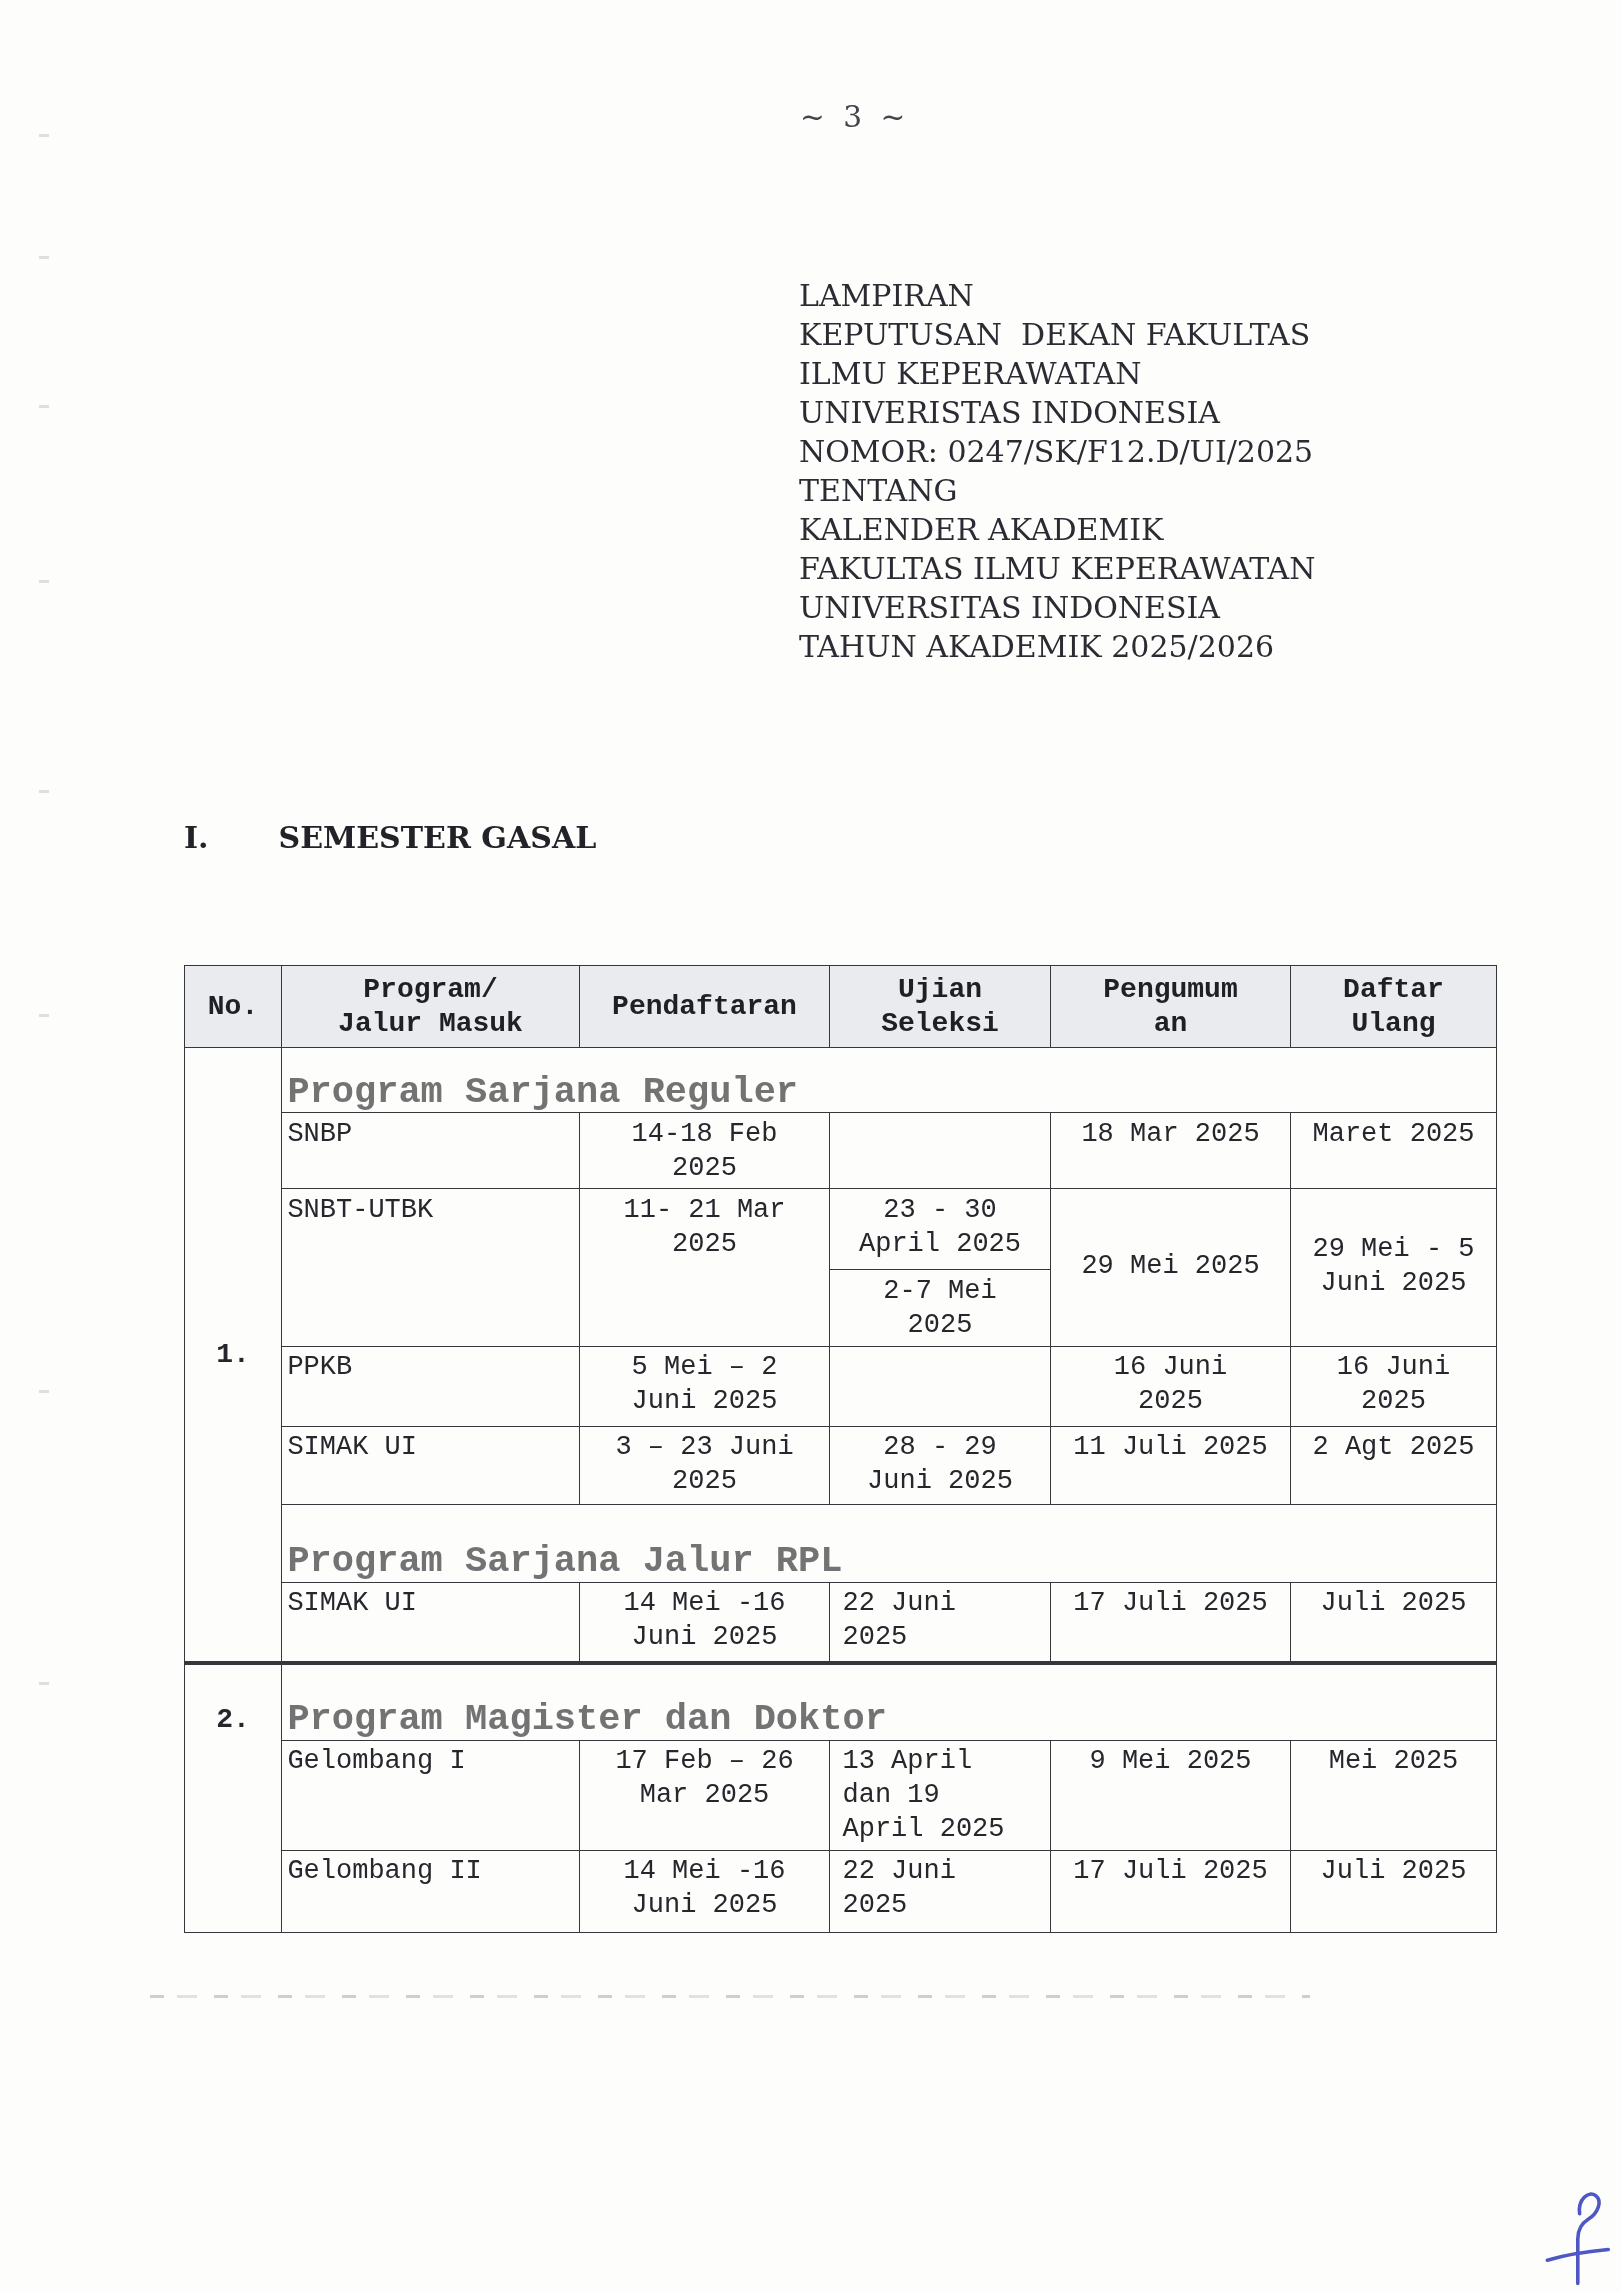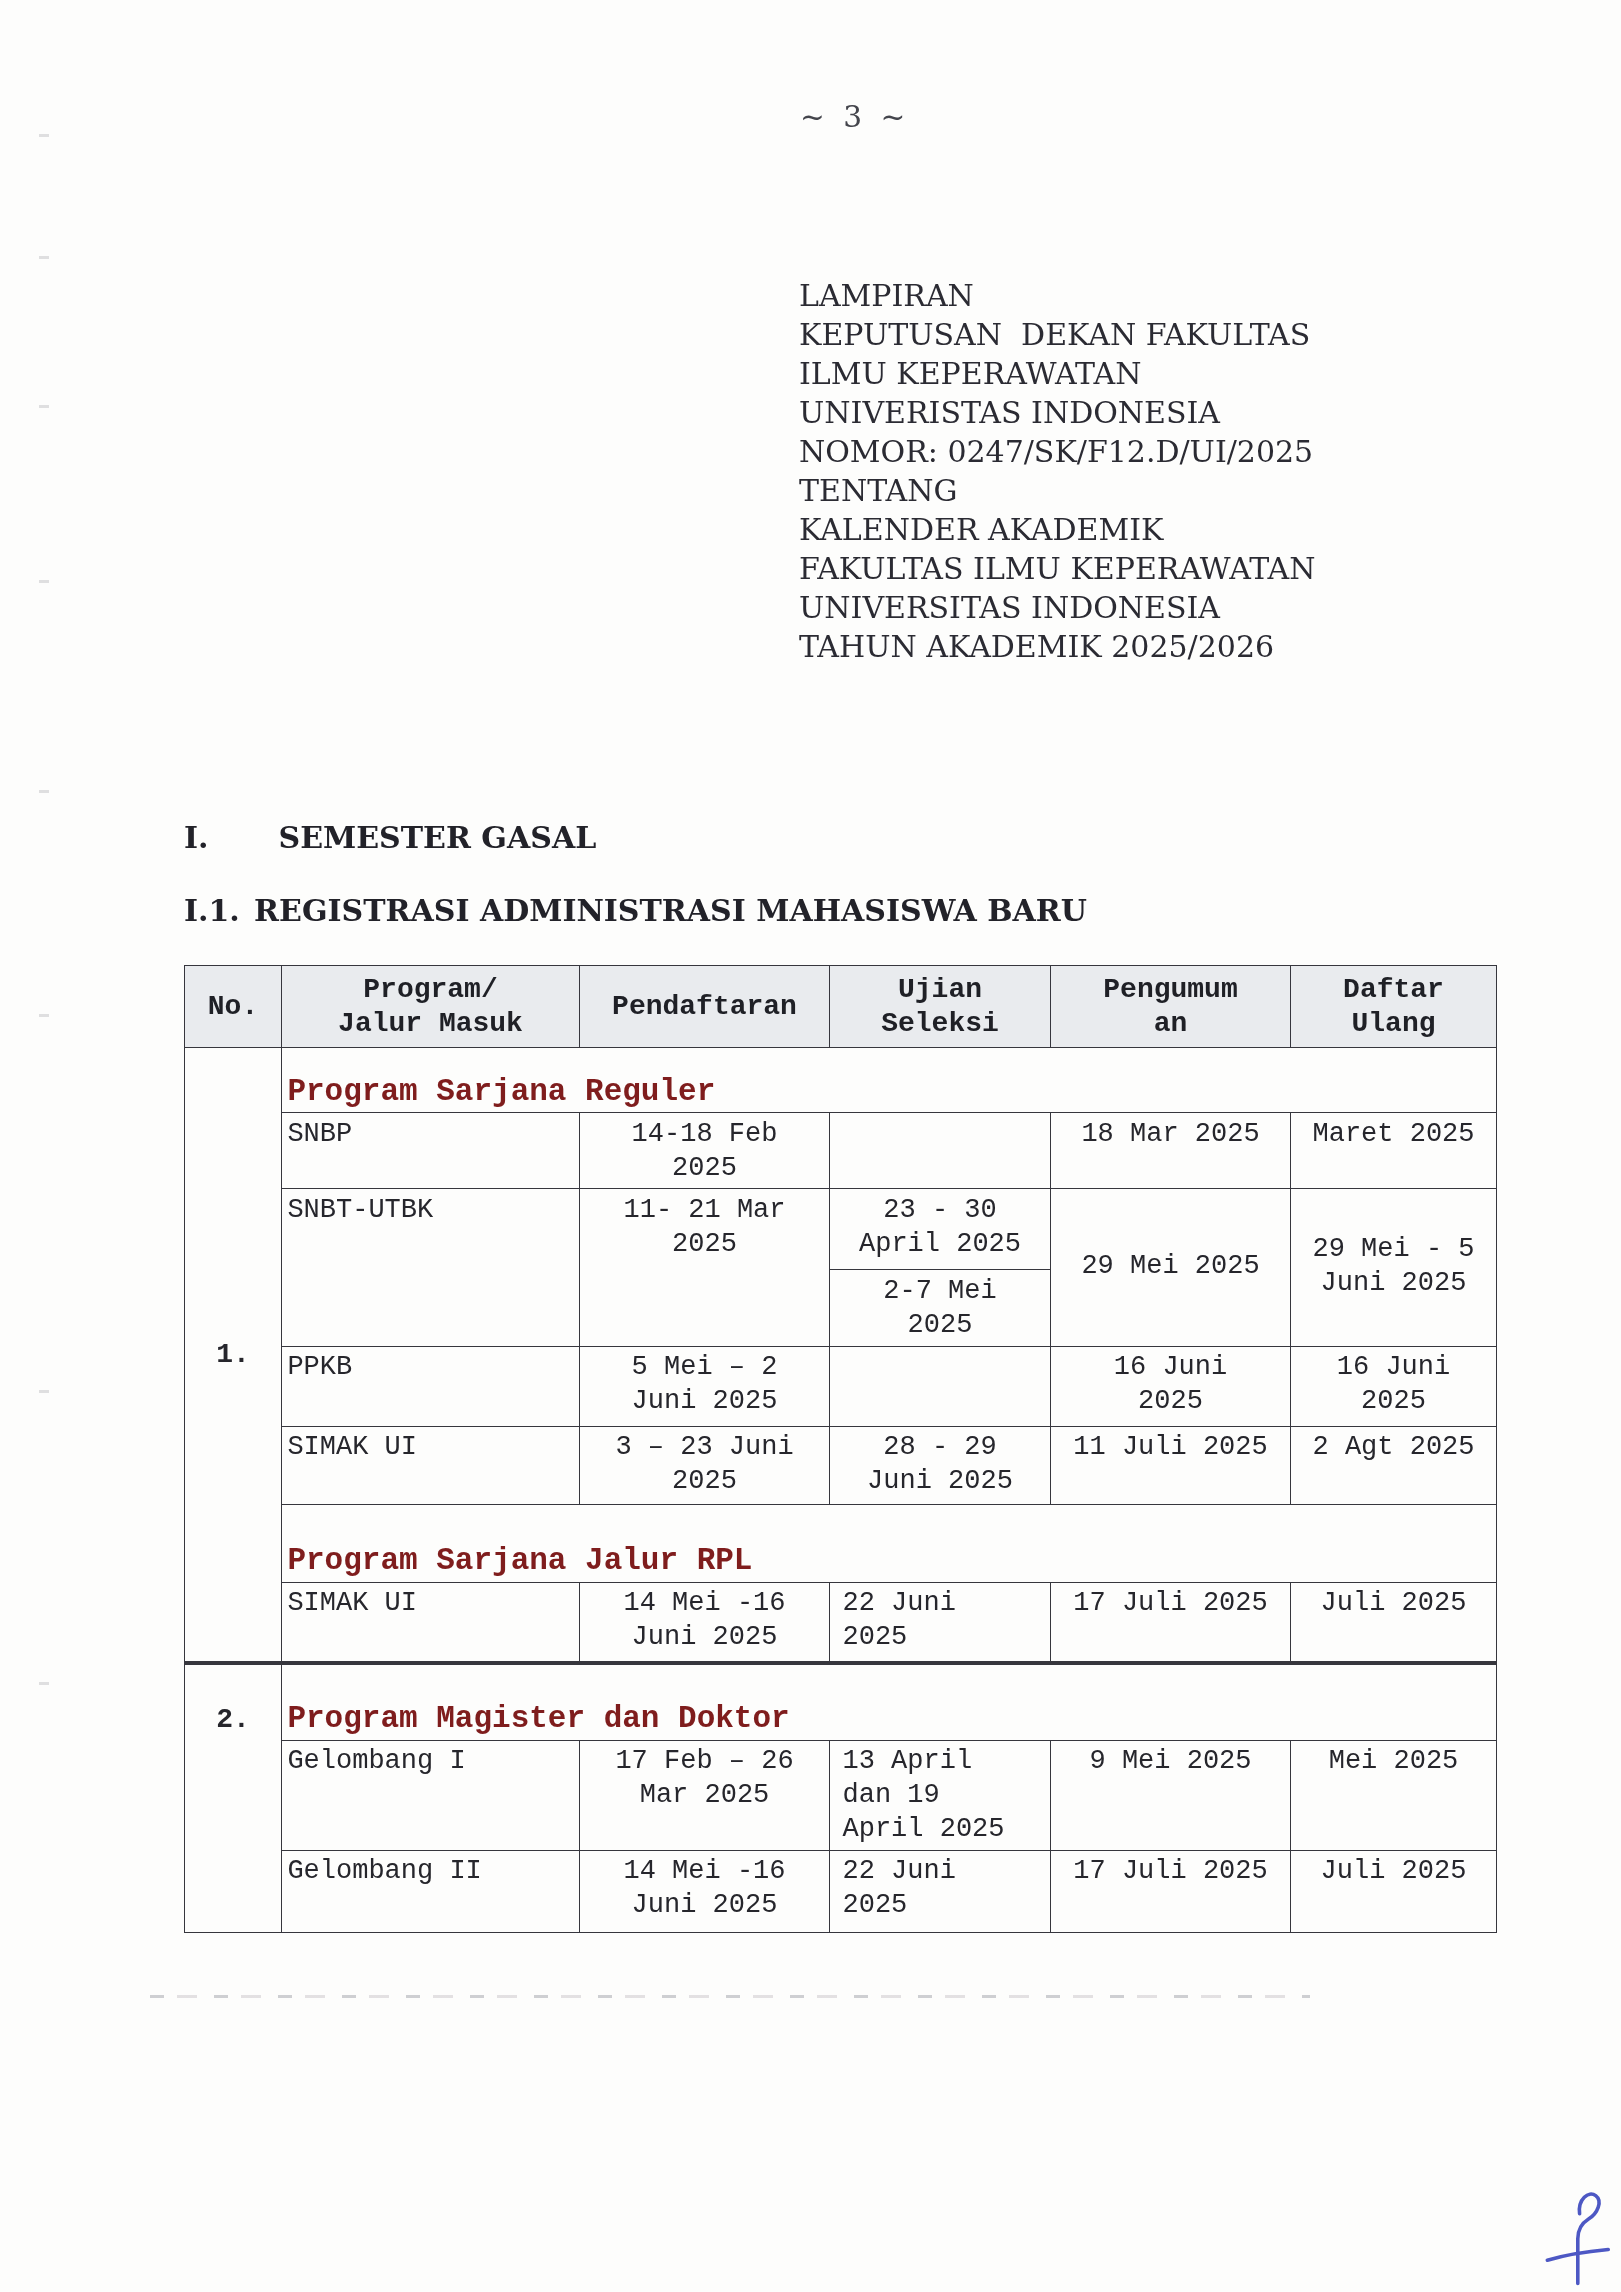--- a/index.html
+++ b/index.html
@@ -49,21 +49,21 @@
     font-weight:bold;font-size:28px;line-height:34px;
     text-align:center;vertical-align:middle;height:74px;color:#1f2026;
   }
   td.no-cell{
     text-align:center;vertical-align:middle;
     font-weight:bold;font-size:28px;
   }
   td.no-cell.top{vertical-align:top;padding-top:38px;}
   td.subheader{
     font-weight:bold;text-align:left;vertical-align:bottom;
-    padding:0 0 7.2px 12.5px;font-size:31px;color:#7f1d1d;
+    padding:0 0 7.2px 12.5px;font-size:37px;color:#737373;
   }
   td.prog{ text-align:left;vertical-align:top;padding:5.4px 5.4px 3.6px 12.5px; }
   td.date{ text-align:center;vertical-align:top;padding-top:5.4px; }
   td.date.mid{ vertical-align:middle;padding-top:0; }
   tr.sep td{ border-top:4.5px solid #36363d; }
 
   
   .smudge-line{
     position:absolute;left:150px;top:1995px;width:1160px;height:2.7px;
     background:repeating-linear-gradient(90deg,
@@ -92,23 +92,20 @@
 KALENDER AKADEMIK
 FAKULTAS ILMU KEPERAWATAN
 UNIVERSITAS INDONESIA
 TAHUN AKADEMIK 2025/2026</div>
 
 
   <div class="sec-heading sec1">
     <span class="sec-num">I.</span><span class="sec-label">SEMESTER GASAL</span>
   </div>
 
-  <div class="sec-heading sec11">
-    <span class="sec-num">I.1.</span><span class="sec-label">REGISTRASI ADMINISTRASI MAHASISWA BARU</span>
-  </div>
 
   <div class="table-wrap">
     <table class="doc">
       <colgroup>
         <col style="width:97px">
           <col style="width:298px">
           <col style="width:250px">
         <col style="width:221px">
           <col style="width:240px">
           <col style="width:206px">

